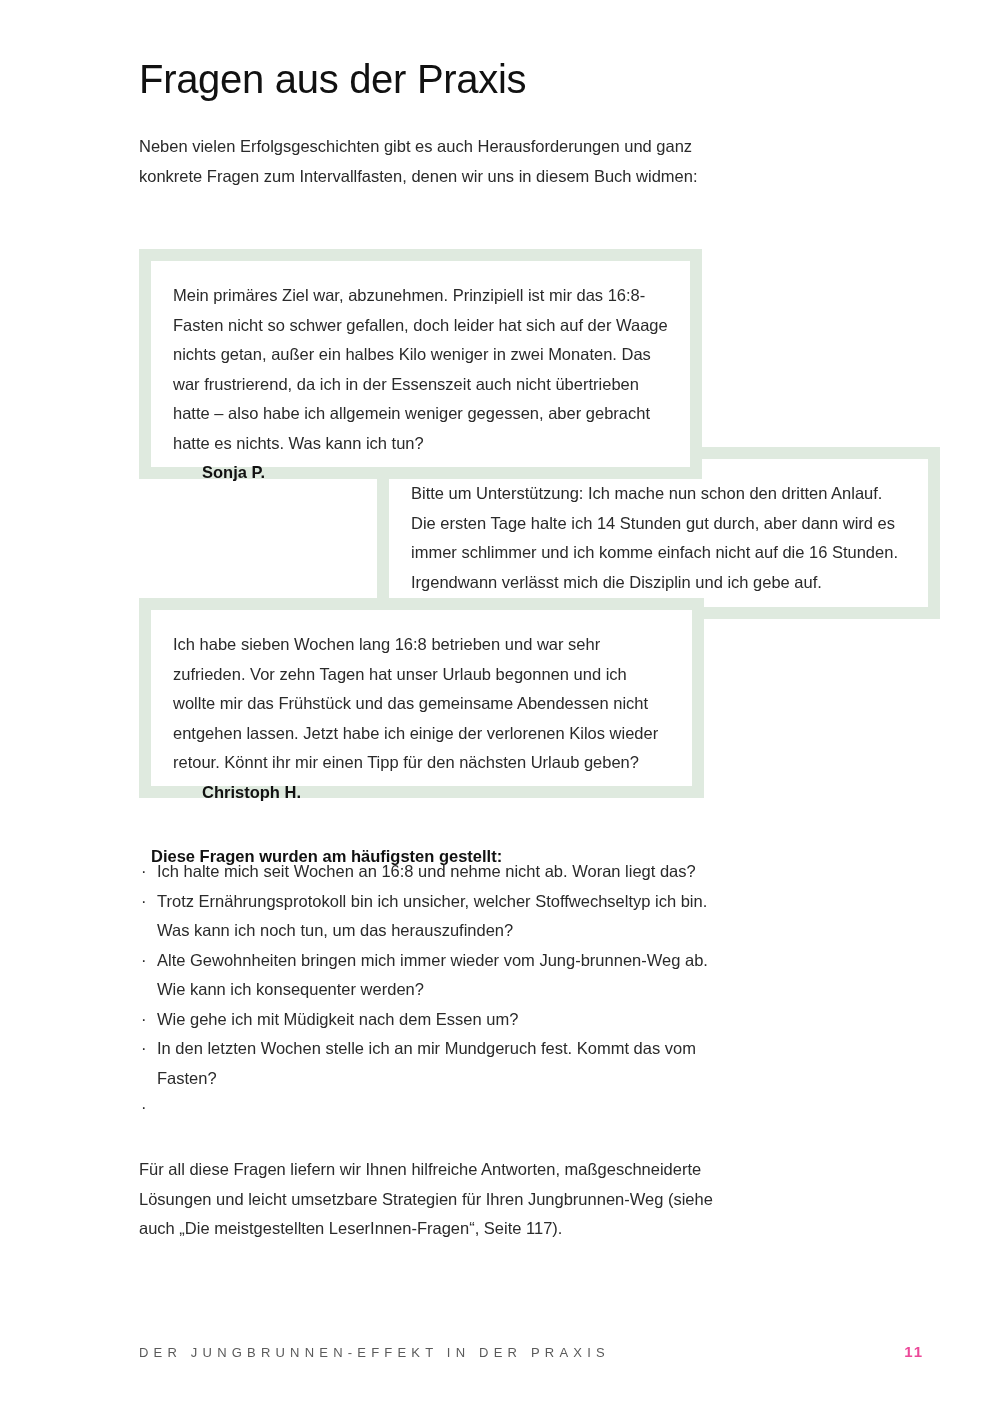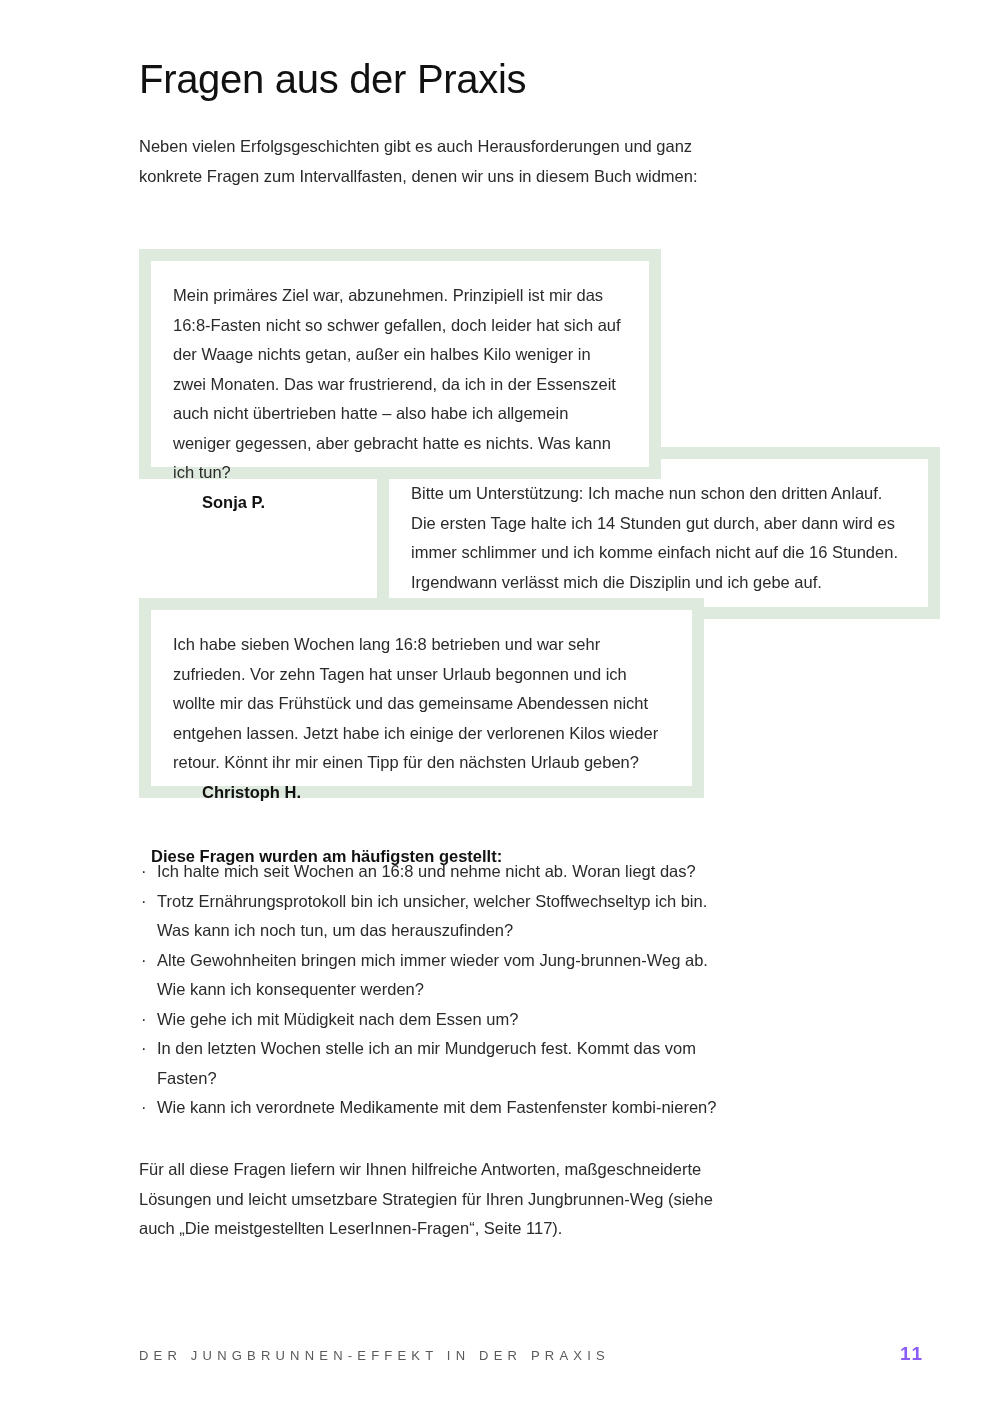--- a/index.html
+++ b/index.html
@@ -70,21 +70,21 @@
   }
   .quote-author {
     font-size: 16.5px;
     line-height: 29.5px;
     font-weight: 700;
     color: #111111;
     margin: 0;
     padding-left: 29px;
   }
 
-  #quote-box-1 { left: 139px; top: 249px;  width: 522px;  height: 230px; z-index: 3; }
+  #quote-box-1 { left: 139px; top: 249px;  width: 563px;  height: 230px; z-index: 3; }
   #quote-box-2 { left: 377px; top: 447px;  width: 563px;  height: 172px; z-index: 2; }
   #quote-box-3 { left: 139px; top: 598px;  width: 565px;  height: 200px; z-index: 3; }
 
   
   .list-heading {
     position: absolute;
     left: 139px;
     top: 830px;
     font-size: 16.5px;
     line-height: 29.5px;
@@ -142,24 +142,24 @@
     justify-content: space-between;
   }
   .footer-title {
     font-size: 13px;
     letter-spacing: 5.2px;
     color: #5a5a5a;
     text-transform: uppercase;
     white-space: nowrap;
   }
   .footer-page {
-    font-size: 19px;
+    font-size: 15px;
     font-weight: 700;
     letter-spacing: 2px;
-    color: #8b5cf6;
+    color: #ec4899;
   }
 </style>
 </head>
 <body>
 
 <div class="page">
 
   <h1 class="page-title">Fragen aus der Praxis</h1>
 
   <p class="intro">Neben vielen Erfolgsgeschichten gibt es auch Herausforderungen und ganz konkrete Fragen zum Intervallfasten, denen wir uns in diesem Buch widmen:</p>
@@ -203,21 +203,20 @@
     <li>
       <span class="bullet">·</span>
       <span>Wie gehe ich mit Müdigkeit nach dem Essen um?</span>
     </li>
     <li>
       <span class="bullet">·</span>
       <span>In den letzten Wochen stelle ich an mir Mundgeruch fest. Kommt das vom Fasten?</span>
     </li>
     <li>
       <span class="bullet">·</span>
-      <span>Wie kann ich verordnete Medikamente mit dem Fastenfenster kombi-nieren?</span>
     </li>
   </ul>
 
   <p class="closing">Für all diese  Fragen liefern wir Ihnen hilfreiche Antworten, maßgeschneiderte Lösungen und leicht umsetzbare Strategien für Ihren Jungbrunnen-Weg (siehe auch „Die meistgestellten LeserInnen-Fragen“, Seite 117).</p>
 
   <div class="footer">
     <span class="footer-title">DER JUNGBRUNNEN-EFFEKT IN DER PRAXIS</span>
     <span class="footer-page">11</span>
   </div>
 

